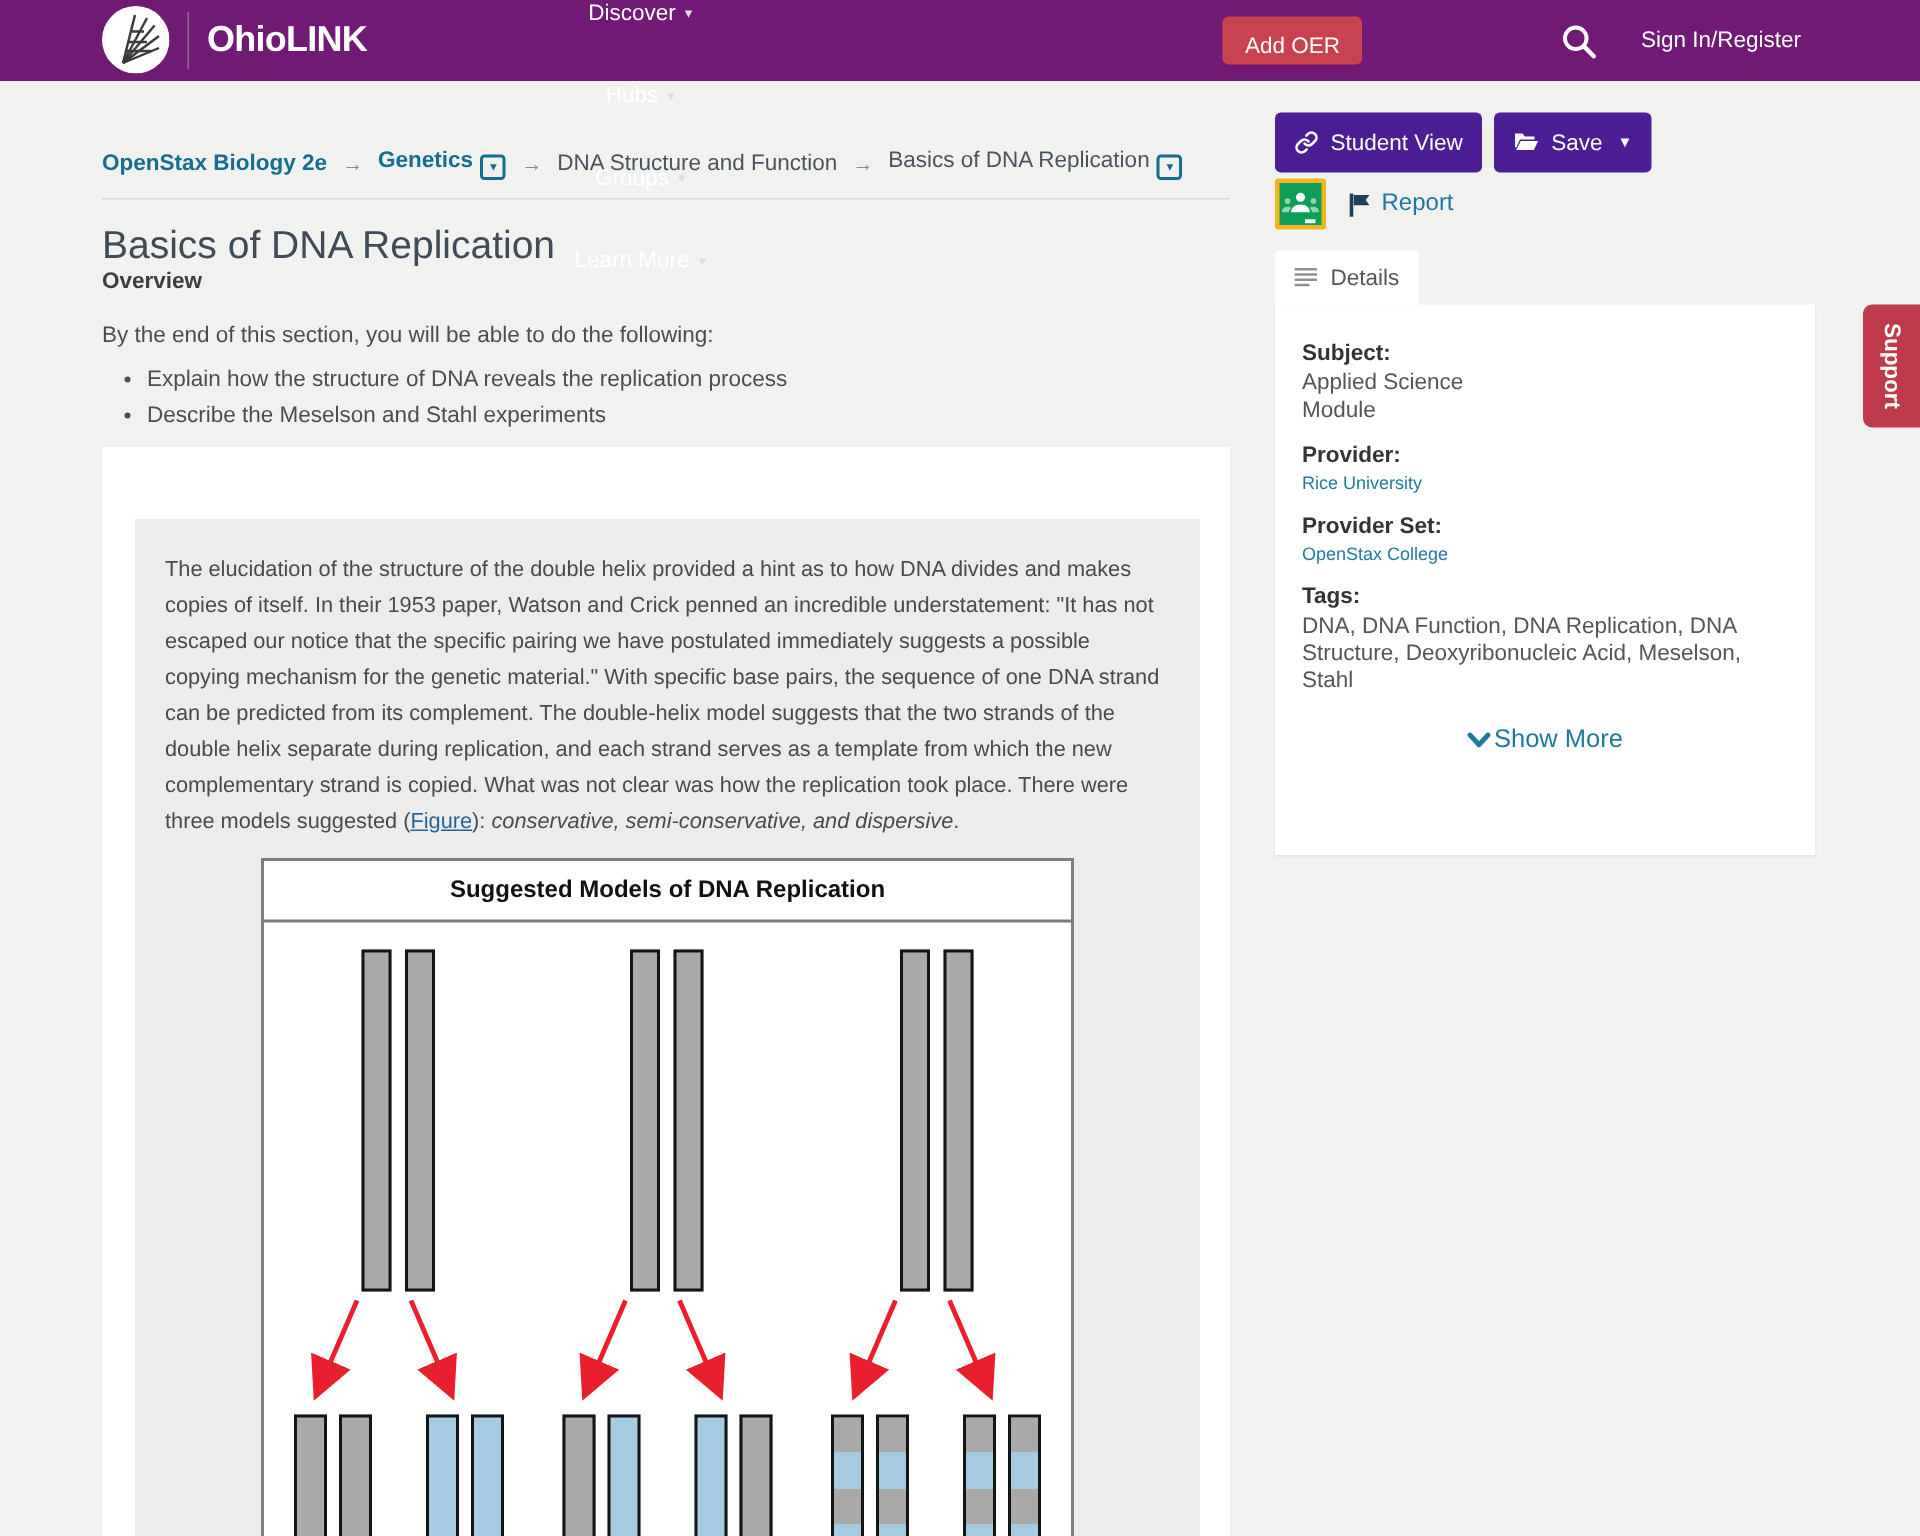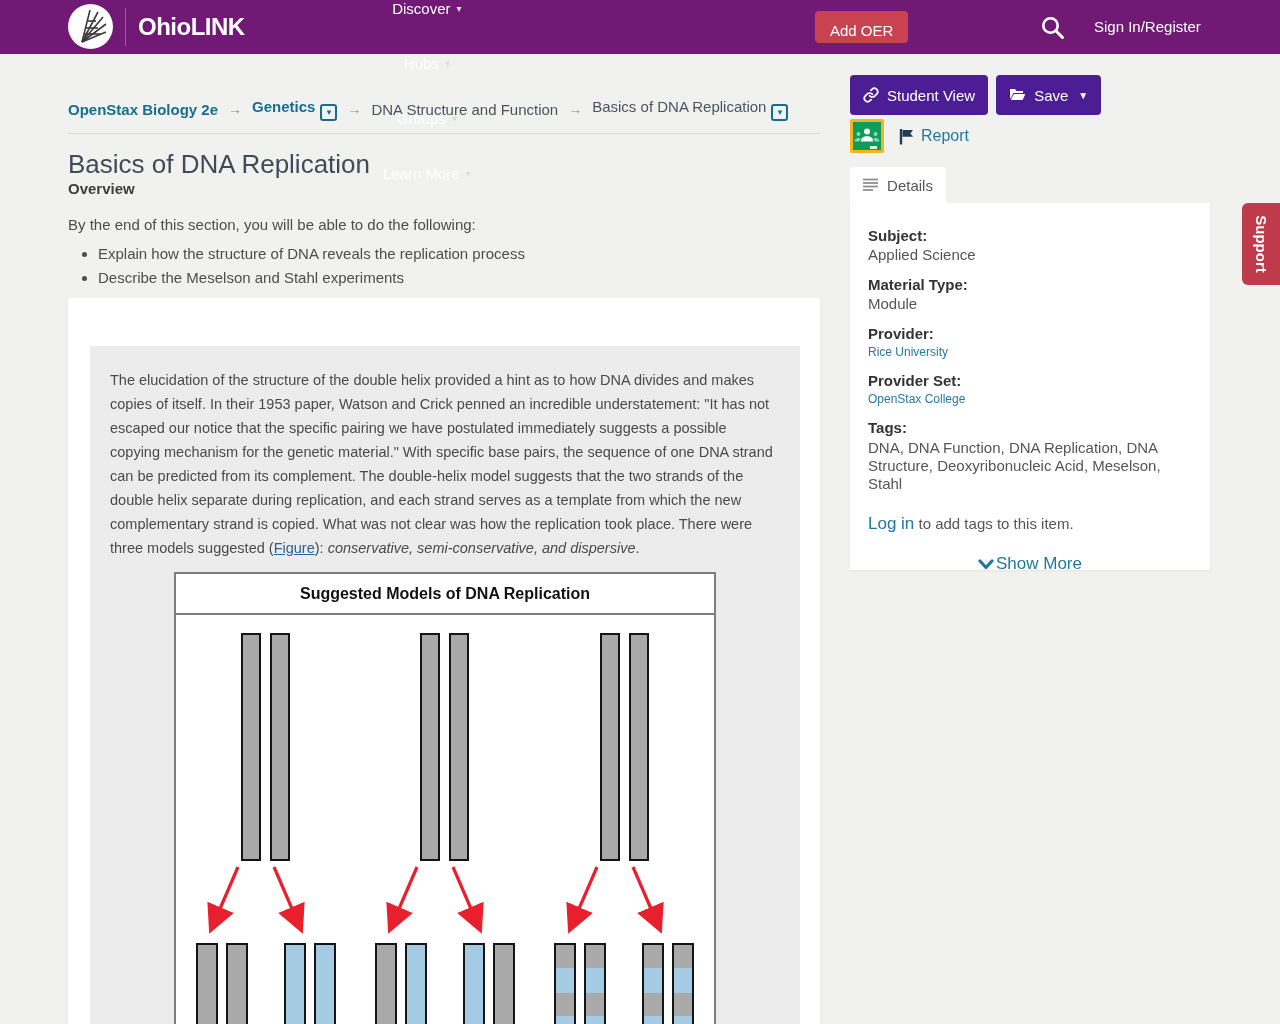--- a/index.html
+++ b/index.html
@@ -288,29 +288,27 @@
       <line x1="0" y1="8.5" x2="15" y2="8.5"></line>
       <line x1="0" y1="12" x2="10" y2="12"></line>
     </g>
   </svg>
   <span>Details</span>
 </div>
 
 <div class="details-panel">
   <div class="field-label">Subject:</div>
   <div class="field-value">Applied Science</div>
-  <div class="field-label">Material Type:</div>
   <div class="field-value">Module</div>
   <div class="field-label">Provider:</div>
   <div class="field-link">Rice University</div>
   <div class="field-label">Provider Set:</div>
   <div class="field-link">OpenStax College</div>
   <div class="field-label">Tags:</div>
   <div class="tags-value">DNA, DNA Function, DNA Replication, DNA Structure, Deoxyribonucleic Acid, Meselson, Stahl</div>
-  <div class="login-row"><span class="login-link">Log in</span><span> to add tags to this item.</span></div>
   <div class="showmore">
     <svg width="16" height="11" viewBox="0 0 16 11">
       <polyline points="2,2 8,8.5 14,2" fill="none" stroke="#1d7a9c" stroke-width="3.2" stroke-linecap="round" stroke-linejoin="round"></polyline>
     </svg>
     <span>Show More</span>
   </div>
 </div>
 
 <div class="support-tab">
   <span>Support</span>

